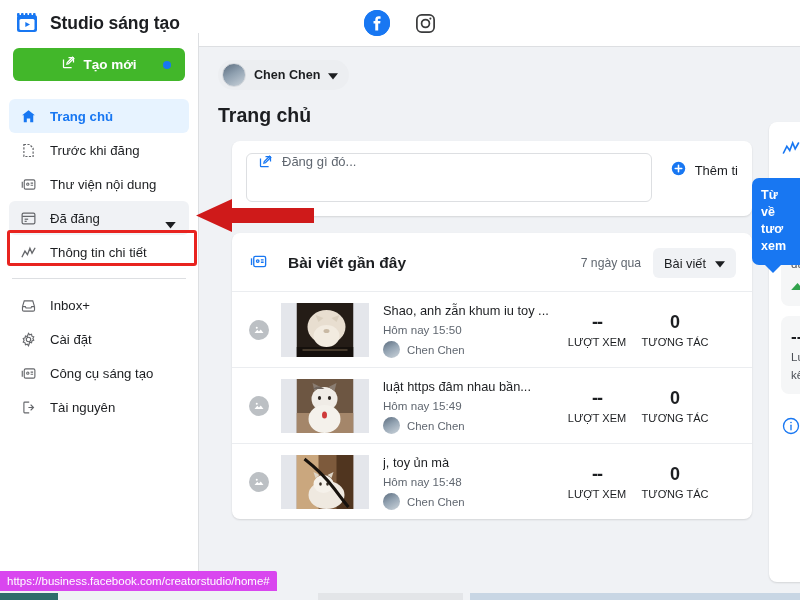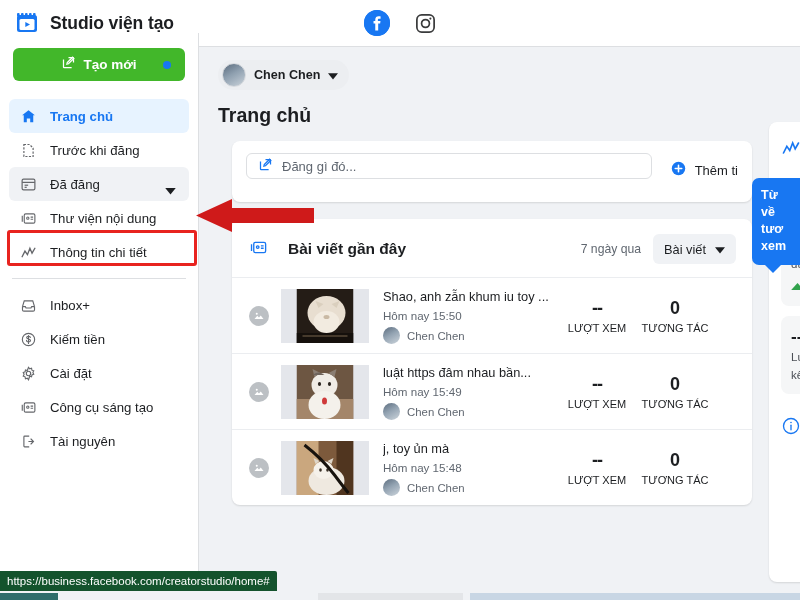--- a/index.html
+++ b/index.html
@@ -83,22 +83,22 @@
     border: 1px solid #d8dbdf; }
   .page-chip-name { font-size: 12.6px; font-weight: bold; color: #1c1e21; }
   .page-heading { margin: 13px 0 0 19px; font-size: 19.5px; font-weight: bold; color: #1c1e21; }
 
   .composer-card {
     margin: 14px 0 0 33px; width: 520px; background: #fff; border-radius: 8px;
     box-shadow: 0 1px 2px rgba(0,0,0,.12); padding: 12px 14px 14px 14px;
     display: flex; align-items: flex-start; gap: 10px;
   }
   .composer-input {
-    flex: 1; height: 26px; border: 1px solid #dddfe2; border-radius: 6px;
-    display: flex; align-items: center; gap: 9px; padding: 0 11px; background:#fff;
+    flex: 1; height: 49px; border: 1px solid #dddfe2; border-radius: 6px;
+    display: flex; align-items: flex-start; gap: 9px; padding: 0 11px; background:#fff;
     cursor: text;
   }
   .composer-placeholder { font-size: 13px; color: #606770; }
   .add-story { display: flex; align-items: center; gap: 8px; height: 35px; padding-left: 8px; cursor:pointer; }
   .add-story-label { font-size: 13px; color: #1c1e21; font-weight: 400; white-space: nowrap; }
 
   .posts-card {
     margin: 17px 0 0 33px; width: 520px; background: #fff; border-radius: 8px;
     box-shadow: 0 1px 2px rgba(0,0,0,.12); overflow: hidden;
   }
@@ -153,21 +153,21 @@
     border-top: 9px solid #1877f2;
   }
 
   
   .bottom-strip { position: absolute; left: 0; bottom: 0; width: 800px; height: 14px; background: #f0f2f5; }
   .taskbar-hint { position: absolute; bottom: 0; left: 0; width: 58px; height: 7px; background: #2f6d6b; }
   .taskbar-hint2 { position: absolute; bottom: 0; left: 318px; width: 145px; height: 7px; background: #e3e5e8; }
   .taskbar-hint3 { position: absolute; bottom: 0; left: 470px; width: 330px; height: 7px; background: #c8d6e4; }
 
   .statusurl {
-    position: absolute; left: 0; bottom: 9px; height: 20px; background: #14532d;
+    position: absolute; left: 0; bottom: 9px; height: 20px; background: #d946ef;
     display: flex; align-items: center; padding: 0 7px; border-top-right-radius: 2px;
   }
   .statusurl-text { color: #fff; font-size: 11.5px; white-space: nowrap; }
 </style>
 </head>
 <body>
 
 <div id="app">
 
   <div class="topbar">
@@ -177,21 +177,21 @@
           <rect x="2" y="4" width="20" height="17" rx="2.5" fill="#1877f2"></rect>
           <rect x="2" y="2" width="2.6" height="3.4" rx="1" fill="#1877f2"></rect>
           <rect x="6" y="2" width="2.6" height="3.4" rx="1" fill="#1877f2"></rect>
           <rect x="10" y="2" width="2.6" height="3.4" rx="1" fill="#1877f2"></rect>
           <rect x="14" y="2" width="2.6" height="3.4" rx="1" fill="#1877f2"></rect>
           <rect x="18" y="2" width="2.6" height="3.4" rx="1" fill="#1877f2"></rect>
           <rect x="4.5" y="8" width="15" height="11" rx="1.5" fill="#fff"></rect>
           <polygon points="10.3,11 15,13.5 10.3,16" fill="#1877f2"></polygon>
         </svg>
       </span>
-      <span class="brand-title">Studio viện tạo</span>
+      <span class="brand-title">Studio sáng tạo</span>
     </div>
 
     <div class="social-icons">
       <span class="fb-icon">
         <svg width="26" height="26" viewBox="0 0 24 24">
           <circle cx="12" cy="12" r="12" fill="#1877f2"></circle>
           <path d="M15.3 12.5h-2.2V19h-2.7v-6.5H8.8V10.2h1.6V8.9c0-2 1.2-3.1 3-3.1.9 0 1.7.07 1.9.1v2.2h-1.3c-1 0-1.2.47-1.2 1.15v.95h2.4l-.3 2.3z" fill="#fff"></path>
         </svg>
       </span>
       <span class="ig-icon">
@@ -233,51 +233,51 @@
 
       <div class="nav-item">
         <span class="ico">
           <svg width="17" height="17" viewBox="0 0 24 24" fill="none" stroke="#65676b" stroke-width="1.7" stroke-dasharray="3 2">
             <path d="M5.5 3.5h8l5 5v12h-13z"></path>
           </svg>
         </span>
         <span class="nav-label">Trước khi đăng</span>
       </div>
 
+      <div class="nav-item">
+        <span class="ico">
+          <svg width="17" height="17" viewBox="0 0 24 24" fill="none" stroke="#65676b" stroke-width="1.6">
+            <rect x="6" y="5.5" width="15" height="13" rx="2"></rect>
+            <path d="M3.2 8v8.5"></path>
+            <circle cx="11" cy="11.5" r="1.6"></circle>
+              <path d="M15 10h3.5M15 13h3.5"></path>
+          </svg>
+        </span>
+        <span class="nav-label">Thư viện nội dung</span>
+      </div>
+
       <div class="nav-item selected">
         <span class="ico">
           <svg width="17" height="17" viewBox="0 0 24 24" fill="none" stroke="#65676b" stroke-width="1.7">
             <rect x="3" y="4.5" width="18" height="15" rx="2"></rect>
             <path d="M3 9h18"></path>
               <path d="M6.5 13h5"></path>
               <path d="M6.5 16h3"></path>
           </svg>
         </span>
         <span class="nav-label">Đã đăng</span>
         <span class="nav-caret">
           <svg width="11" height="7" viewBox="0 0 12 8">
               <polygon points="0,0 12,0 6,7.5" fill="#1c1e21"></polygon>
             </svg>
         </span>
       </div>
 
       <div class="nav-item">
         <span class="ico">
-          <svg width="17" height="17" viewBox="0 0 24 24" fill="none" stroke="#65676b" stroke-width="1.6">
-            <rect x="6" y="5.5" width="15" height="13" rx="2"></rect>
-            <path d="M3.2 8v8.5"></path>
-            <circle cx="11" cy="11.5" r="1.6"></circle>
-              <path d="M15 10h3.5M15 13h3.5"></path>
-          </svg>
-        </span>
-        <span class="nav-label">Thư viện nội dung</span>
-      </div>
-
-      <div class="nav-item">
-        <span class="ico">
           <svg width="17" height="17" viewBox="0 0 24 24" fill="none" stroke="#65676b" stroke-width="1.9" stroke-linecap="round">
             <path d="M3 18L7 10l3.5 5L14 6l3 7 4-7"></path>
           </svg>
         </span>
         <span class="nav-label">Thông tin chi tiết</span>
       </div>
     </div>
 
     <div class="nav-sep"></div>
 
@@ -287,29 +287,20 @@
         <span class="ico">
           <svg width="17" height="17" viewBox="0 0 24 24" fill="none" stroke="#65676b" stroke-width="1.6">
             <path d="M3.5 13.5V18a2 2 0 002 2h13a2 2 0 002-2v-4.5"></path>
             <path d="M3.5 13.5L6 5.5h12l2.5 8"></path>
             <path d="M3.5 13.5h4l1 2h7l1-2h4"></path>
           </svg>
         </span>
         <span class="nav-label">Inbox+</span>
       </div>
 
-      <div class="nav-item">
-        <span class="ico">
-          <svg width="17" height="17" viewBox="0 0 24 24" fill="none" stroke="#65676b" stroke-width="1.6">
-            <circle cx="12" cy="12" r="8.7"></circle>
-            <path d="M12 6.5v11M14.6 9.2c0-1.1-1.2-1.8-2.6-1.8s-2.6.8-2.6 1.9 1.1 1.6 2.6 1.9 2.8.8 2.8 2.1-1.3 2-2.8 2-2.8-.8-2.8-2" stroke-linecap="round"></path>
-          </svg>
-        </span>
-        <span class="nav-label">Kiếm tiền</span>
-      </div>
 
       <div class="nav-item">
         <span class="ico">
           <svg width="17" height="17" viewBox="0 0 24 24" fill="none" stroke="#65676b" stroke-width="1.6">
             <circle cx="12" cy="12" r="3.1"></circle>
             <path d="M12 3.2l1.7 2.1 2.6-.7.5 2.7 2.6.9-1.2 2.4 1.2 2.4-2.6.9-.5 2.7-2.6-.7L12 20.8l-1.7-2.1-2.6.7-.5-2.7-2.6-.9L5.8 13 4.6 10.6l2.6-.9.5-2.7 2.6.7z"></path>
           </svg>
         </span>
         <span class="nav-label">Cài đặt</span>
       </div>

